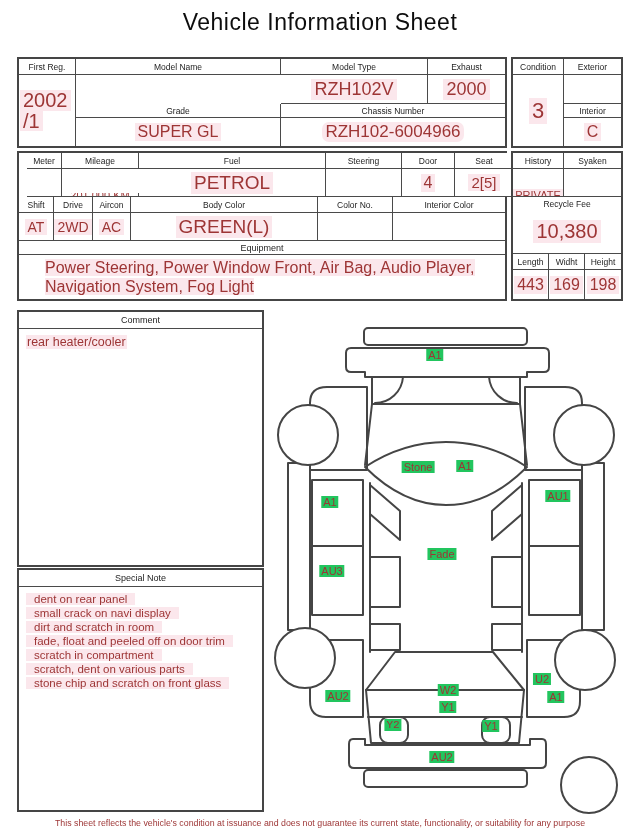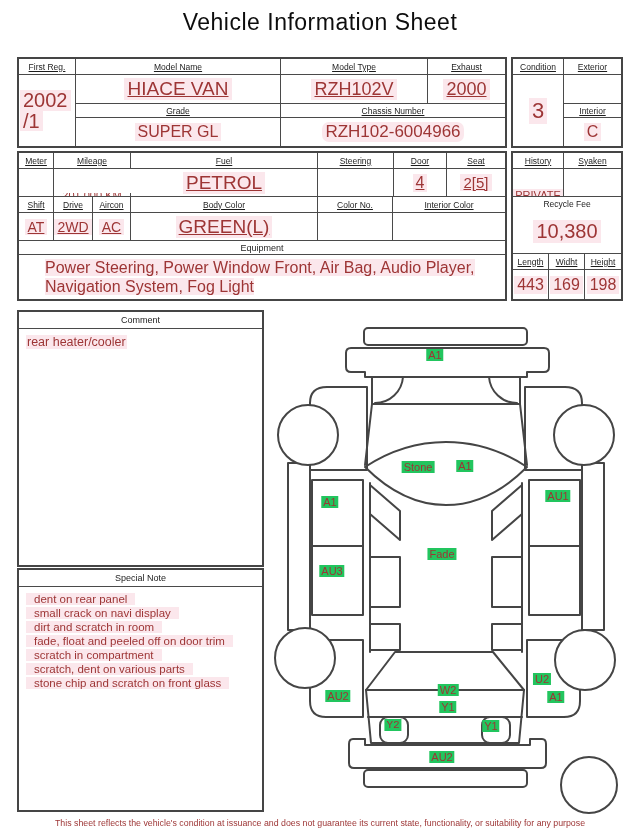--- a/index.html
+++ b/index.html
@@ -5,21 +5,21 @@
   html,body{margin:0;padding:0;background:#fff;}
   .sheet{position:relative;width:640px;height:835px;background:#ffffff;
          font-family:"Liberation Sans",sans-serif;overflow:hidden;}
   .title{position:absolute;left:0;right:0;top:9px;text-align:center;
          font-size:23px;color:#0d0d0d;letter-spacing:.5px;}
   .box{position:absolute;border:2px solid #454545;background:#fff;box-sizing:border-box;}
   .grid{display:grid;}
   .cell{box-sizing:border-box;display:flex;align-items:center;justify-content:center;
         overflow:hidden;background:#fff;}
   .br{border-right:1px solid #4a4a4a;}
-  .bb{border-bottom:1px solid #4a4a4a;text-decoration:underline;}
+  .bb{border-bottom:1px solid #4a4a4a;}
   .hdr{font-size:8.5px;color:#1d1d1d;white-space:nowrap;}
   .red{color:#9d3535;}
   .hl{background:#fbe7ec;padding:0 3px;white-space:nowrap;}
   .v11{font-size:11px;margin-top:24px;} .v14{font-size:14px;}
   .v15{font-size:15px;} .v16{font-size:16px;} .v17{font-size:17px;border-radius:7px;}
   .v18{font-size:18px;} .v19{font-size:19px;} .v20{font-size:20px;} .v22{font-size:22px;}
   .boxhdr{height:16px;border-bottom:1px solid #4a4a4a;display:flex;align-items:center;
           justify-content:center;font-size:9px;color:#1d1d1d;}
   .comment-body{padding:6px 7px;font-size:12.5px;color:#9d3535;}
   .note-lines{padding:5px 7px;font-size:11.5px;line-height:1.22;color:#9d3535;}
@@ -49,23 +49,20 @@
               grid-template-columns:57px 205px 147px 77px;grid-template-rows:16px 29px 14px 28px;">
     <div class="cell hdr br bb" style="grid-area:1/1">First Reg.</div>
     <div class="cell hdr br bb" style="grid-area:1/2">Model Name</div>
     <div class="cell hdr br bb" style="grid-area:1/3">Model Type</div>
     <div class="cell hdr bb" style="grid-area:1/4">Exhaust</div>
 
     <div class="cell red br" style="grid-area:2/1/5/2;flex-direction:column;align-items:flex-start;justify-content:center;padding-left:1px;line-height:1.02;">
       <span class="hl v20">2002</span>
       <span class="hl v20">/1</span>
     </div>
-    <div class="cell red br bb" style="grid-area:2/2">
-        <span class="hl v19">HIACE VAN</span>
-      </div>
     <div class="cell red br bb" style="grid-area:2/3">
         <span class="hl v18">RZH102V</span>
       </div>
     <div class="cell red bb" style="grid-area:2/4">
         <span class="hl v18">2000</span>
       </div>
 
     <div class="cell hdr br bb" style="grid-area:3/2">Grade</div>
     <div class="cell hdr bb" style="grid-area:3/3/4/5">Chassis Number</div>
     <div class="cell red br" style="grid-area:4/2">
@@ -84,21 +81,21 @@
         <span class="hl v22">3</span>
       </div>
     <div class="cell red bb" style="grid-area:2/2"></div>
     <div class="cell hdr bb" style="grid-area:3/2">Interior</div>
     <div class="cell red" style="grid-area:4/2">
         <span class="hl v16">C</span>
       </div>
   </div>
 
   <div class="box" style="left:17px;top:151px;width:490px;height:150px;">
-    <div class="grid" style="grid-template-columns:35px 77px 187px 76px 53px 58px;grid-template-rows:16px 28px;">
+    <div class="grid" style="grid-template-columns:35px 77px 187px 76px 53px 58px;grid-template-rows:16px 28px;padding-left:8px;">
       <div class="cell hdr br bb">Meter</div>
       <div class="cell hdr br bb">Mileage</div>
       <div class="cell hdr br bb">Fuel</div>
       <div class="cell hdr br bb">Steering</div>
       <div class="cell hdr br bb">Door</div>
       <div class="cell hdr bb">Seat</div>
       <div class="cell red br bb"></div>
       <div class="cell red br bb v11">201,000 KM</div>
       <div class="cell red br bb">
           <span class="hl v19">PETROL</span>

